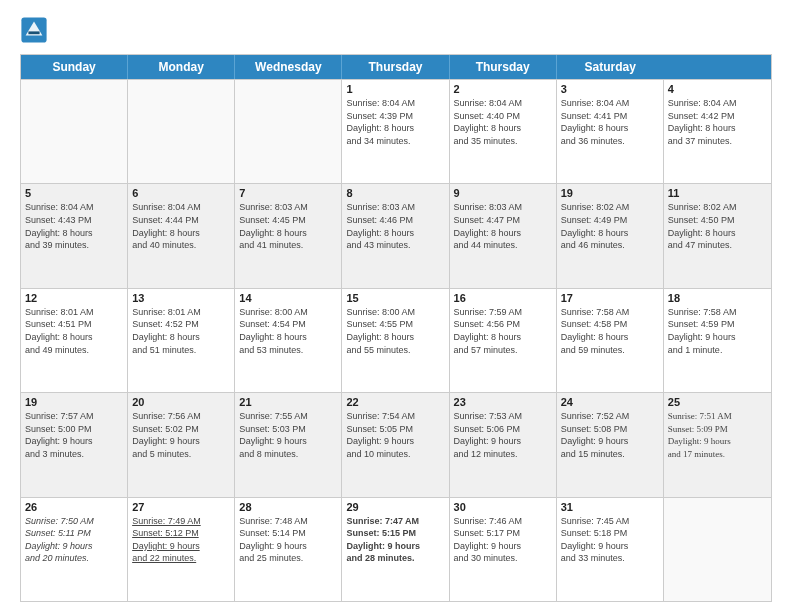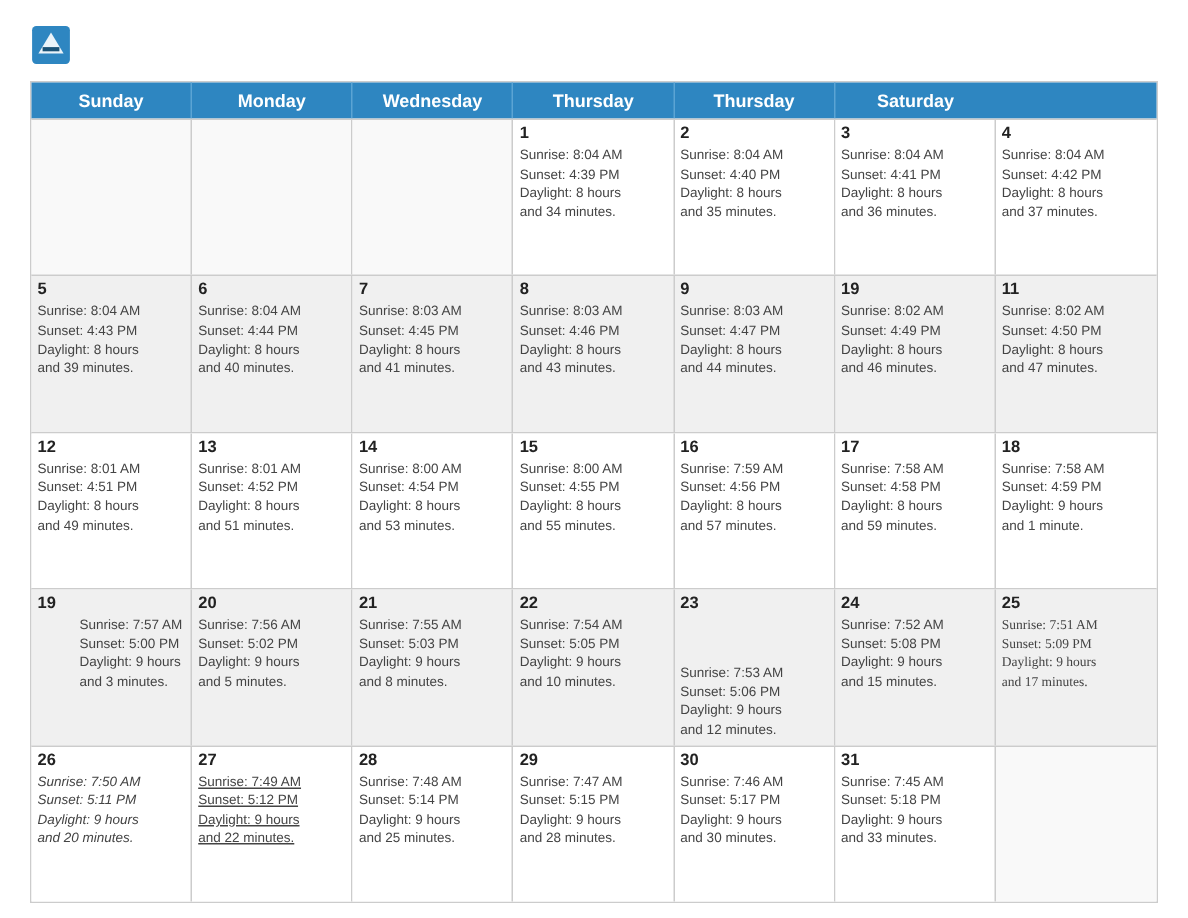--- a/index.html
+++ b/index.html
@@ -270,21 +270,21 @@
             <div class="day-num">18</div>
             <div class="day-info" style="white-space: pre-line;">Sunrise: 7:58 AM
 Sunset: 4:59 PM
 Daylight: 9 hours
 and 1 minute.</div>
           </div>
         </div>
         <div class="cal-row">
           <div class="cal-cell shaded">
             <div class="day-num">19</div>
-            <div class="day-info" style="white-space: pre-line; margin-left: 28px;">Sunrise: 7:57 AM
+            <div class="day-info" style="white-space: pre-line;">Sunrise: 7:57 AM
 Sunset: 5:00 PM
 Daylight: 9 hours
 and 3 minutes.</div>
           </div>
           <div class="cal-cell shaded">
             <div class="day-num">20</div>
             <div class="day-info" style="white-space: pre-line;">Sunrise: 7:56 AM
 Sunset: 5:02 PM
 Daylight: 9 hours
 and 5 minutes.</div>
@@ -298,21 +298,21 @@
           </div>
           <div class="cal-cell shaded">
             <div class="day-num">22</div>
             <div class="day-info" style="white-space: pre-line;">Sunrise: 7:54 AM
 Sunset: 5:05 PM
 Daylight: 9 hours
 and 10 minutes.</div>
           </div>
           <div class="cal-cell shaded">
             <div class="day-num">23</div>
-            <div class="day-info" style="white-space: pre-line; margin-top: 32px;">Sunrise: 7:53 AM
+            <div class="day-info" style="white-space: pre-line;">Sunrise: 7:53 AM
 Sunset: 5:06 PM
 Daylight: 9 hours
 and 12 minutes.</div>
           </div>
           <div class="cal-cell shaded">
             <div class="day-num">24</div>
             <div class="day-info" style="white-space: pre-line;">Sunrise: 7:52 AM
 Sunset: 5:08 PM
 Daylight: 9 hours
 and 15 minutes.</div>
@@ -342,21 +342,21 @@
           </div>
           <div class="cal-cell">
             <div class="day-num">28</div>
             <div class="day-info" style="white-space: pre-line;">Sunrise: 7:48 AM
 Sunset: 5:14 PM
 Daylight: 9 hours
 and 25 minutes.</div>
           </div>
           <div class="cal-cell">
             <div class="day-num">29</div>
-            <div class="day-info" style="white-space: pre-line;">Sunrise: 7:47 AM
+            <div class="day-info" style="white-space: pre-line; font-weight: bold;">Sunrise: 7:47 AM
 Sunset: 5:15 PM
 Daylight: 9 hours
 and 28 minutes.</div>
           </div>
           <div class="cal-cell">
             <div class="day-num">30</div>
             <div class="day-info" style="white-space: pre-line;">Sunrise: 7:46 AM
 Sunset: 5:17 PM
 Daylight: 9 hours
 and 30 minutes.</div>

